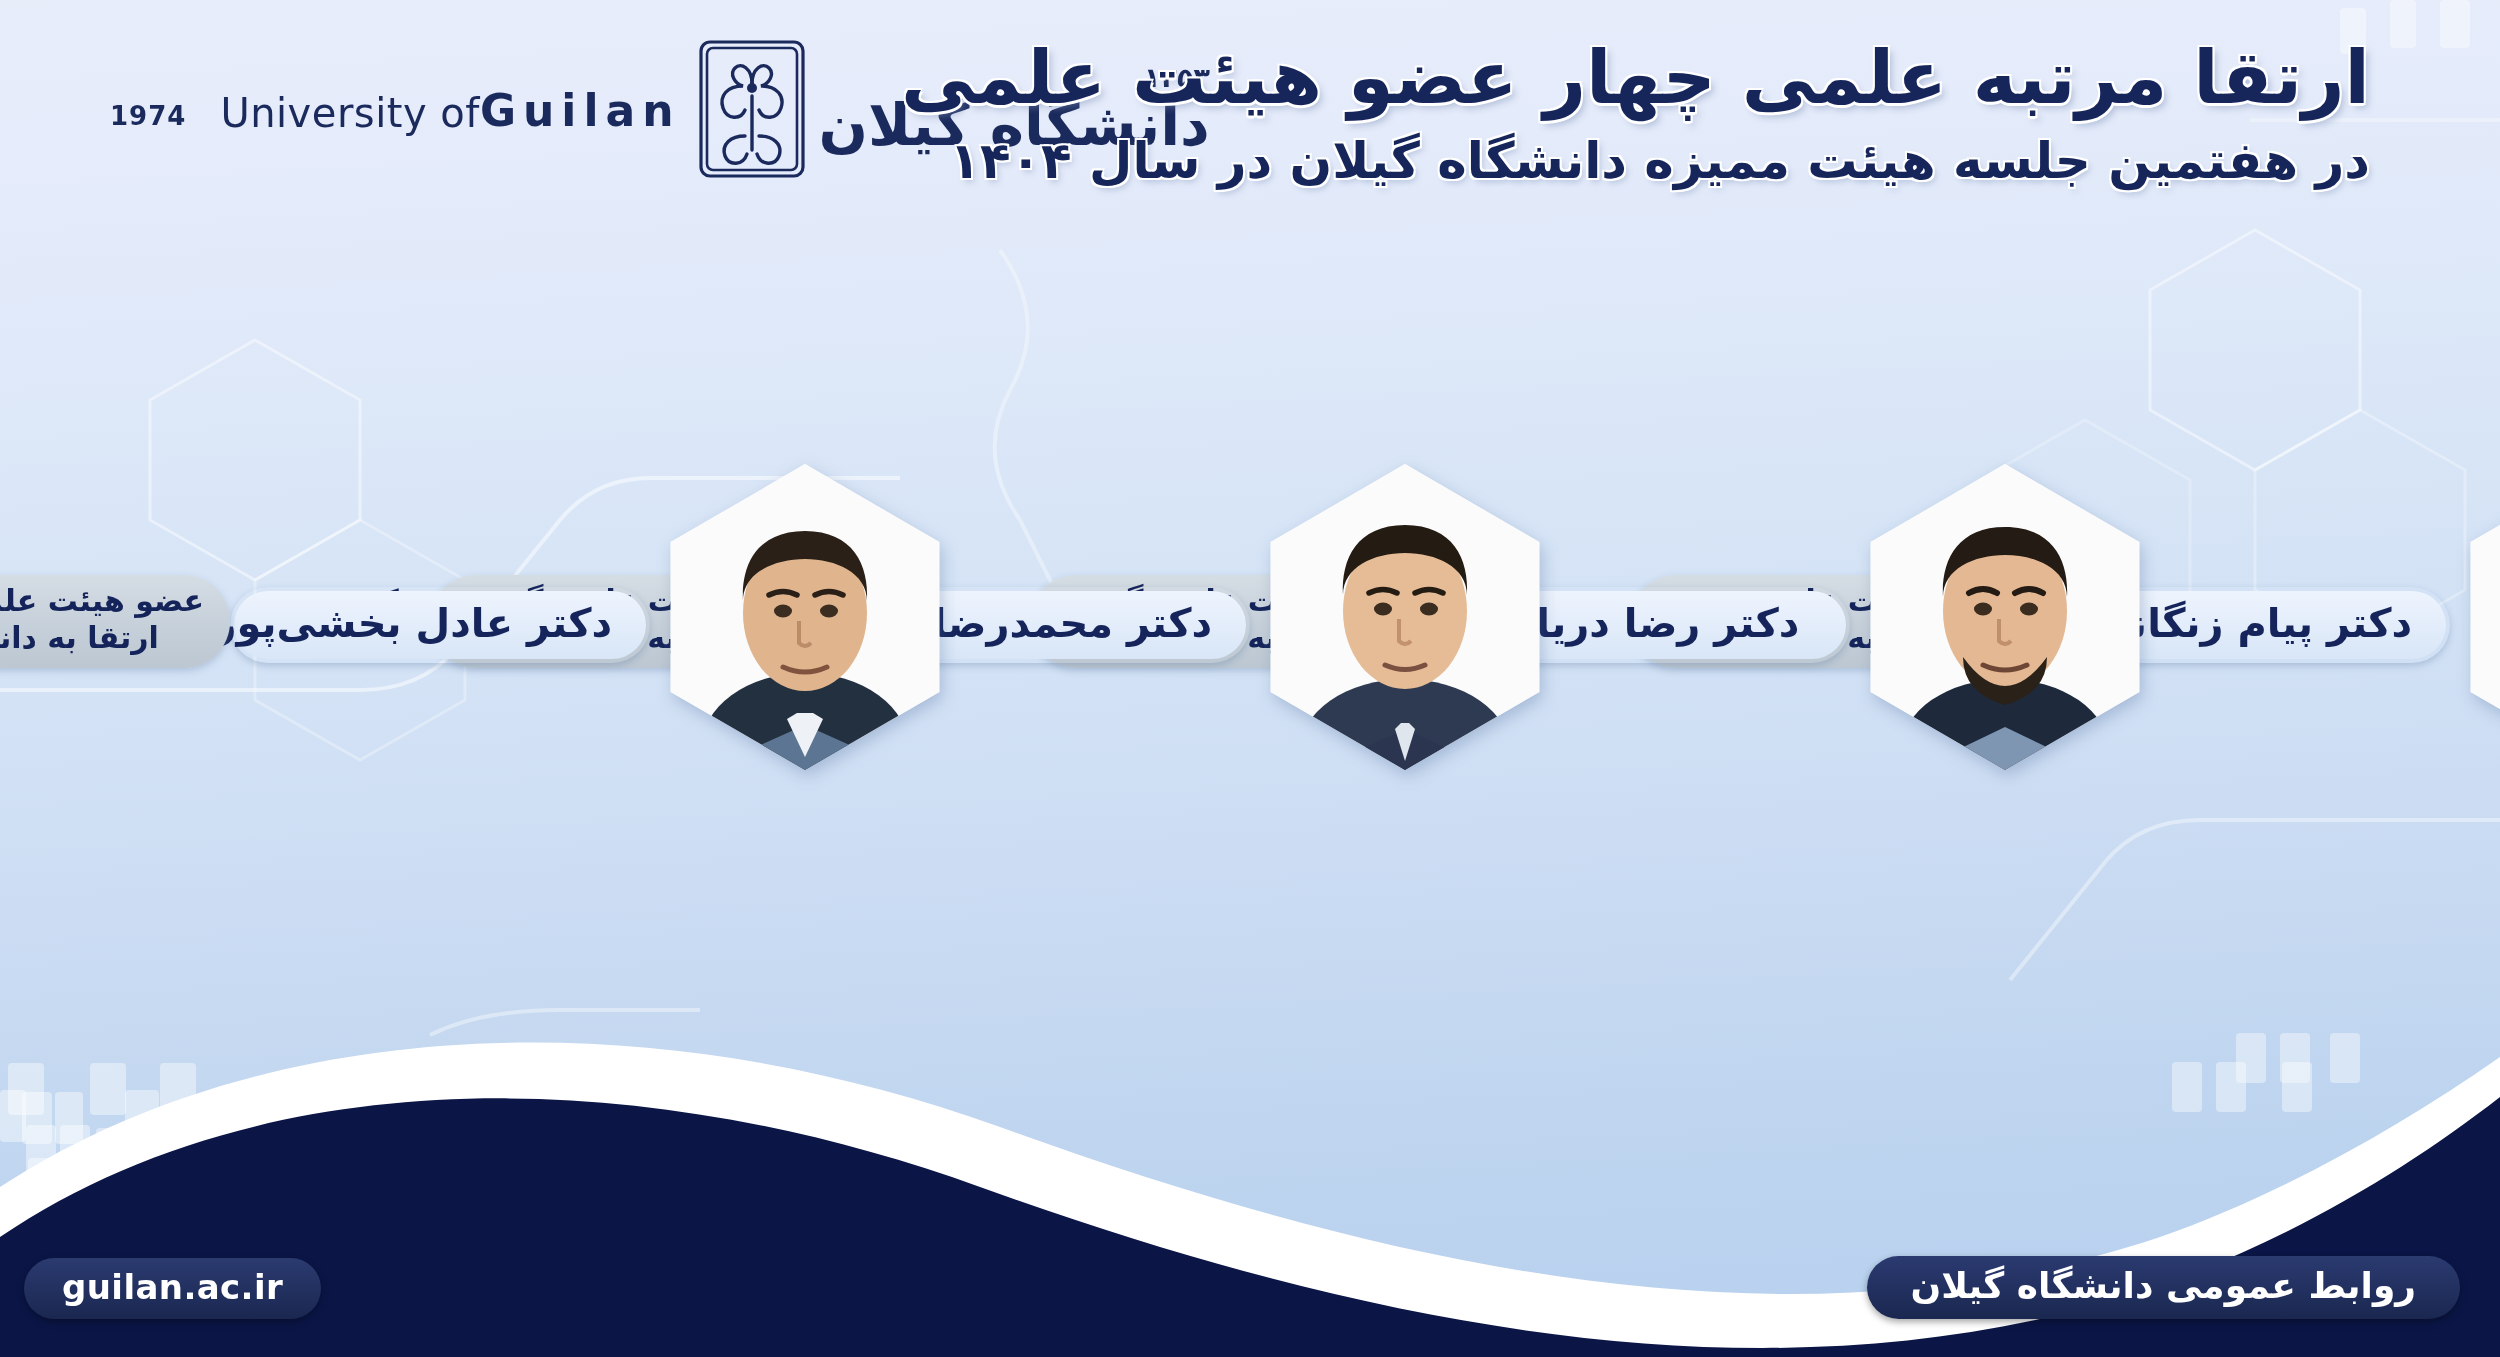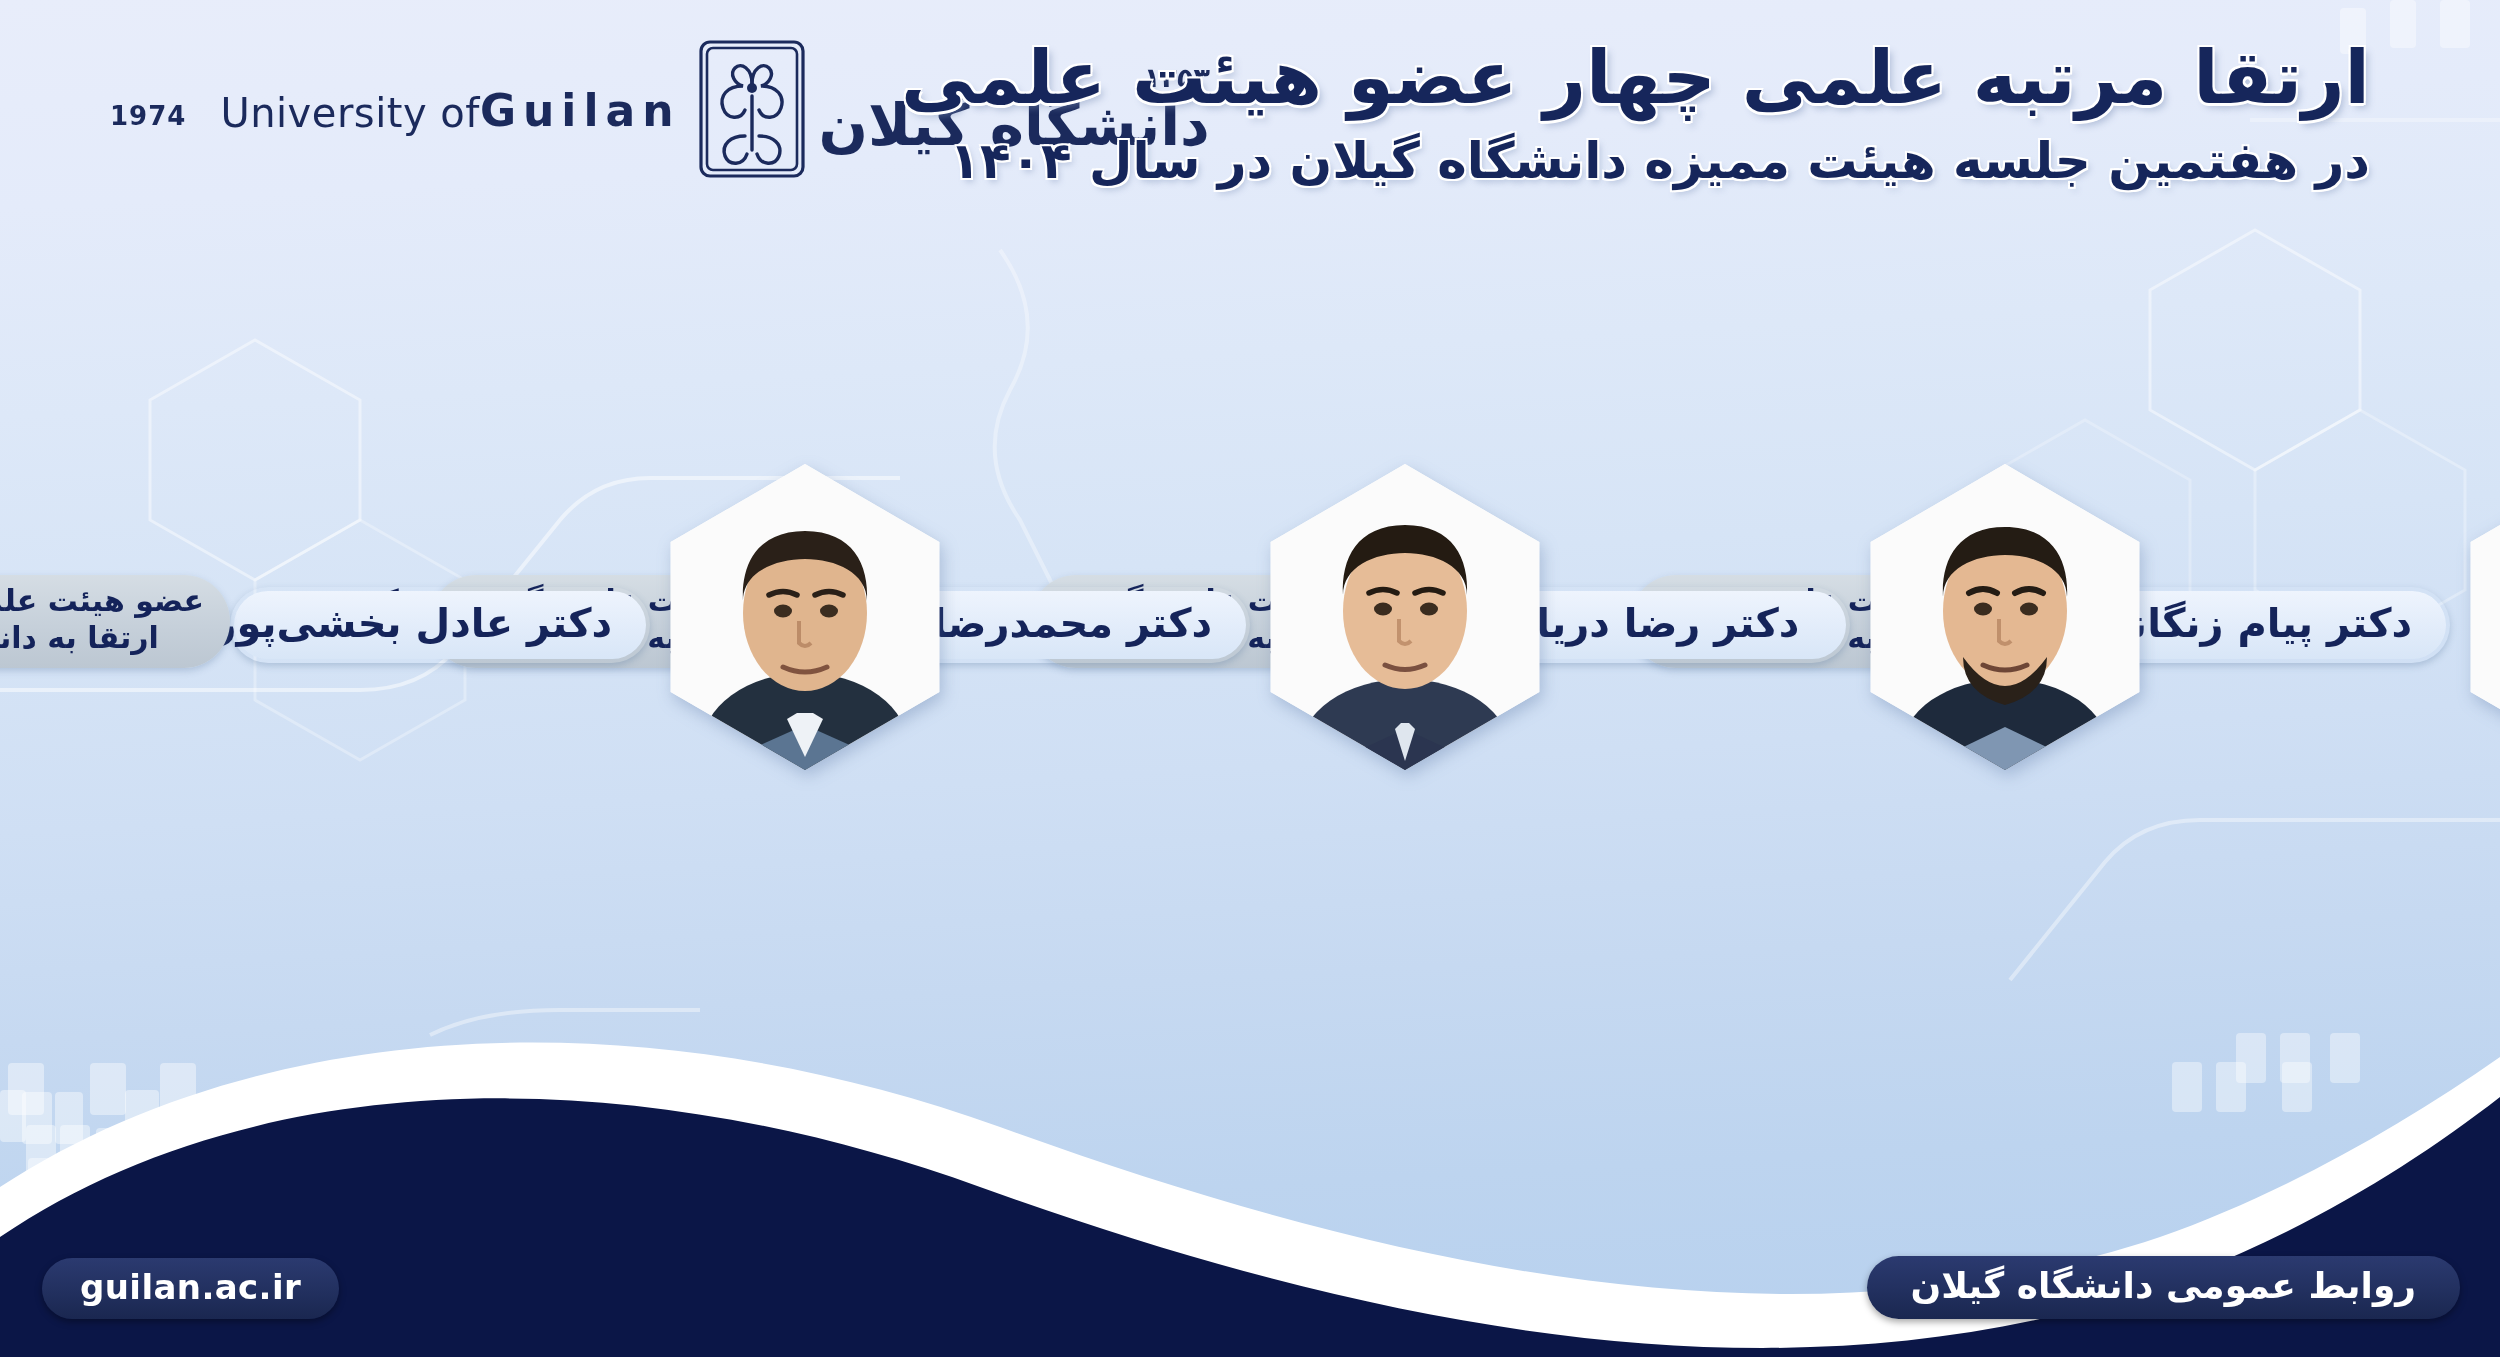--- a/index.html
+++ b/index.html
@@ -152,21 +152,21 @@
     display:block; font-size:30px; font-weight:bold; color:#14235a;
     white-space:nowrap; letter-spacing:-.3px;
   }
 
   
   .waves{ position:absolute; left:0; bottom:0; width:2500px; height:420px; }
   .waves svg{ width:100%; height:100%; display:block; }
 
   
   .footer-left{
-    position:absolute; left:42px; bottom:38px;
+    position:absolute; left:24px; bottom:38px;
     padding:9px 38px 12px;
     border-radius:34px; position:absolute;
     background:linear-gradient(180deg,#2b3a70 0%,#22305f 55%,#1a2750 100%);
     box-shadow:0 3px 7px rgba(0,0,0,.35);
     direction:ltr;
   }
   .footer-left::before{
     content:""; position:absolute; inset:-3px; border-radius:37px; z-index:-1;
     background:linear-gradient(180deg,#ffffff 0%,#b4bcc4 40%,#79828b 72%,#d3d9de 100%);
   }

